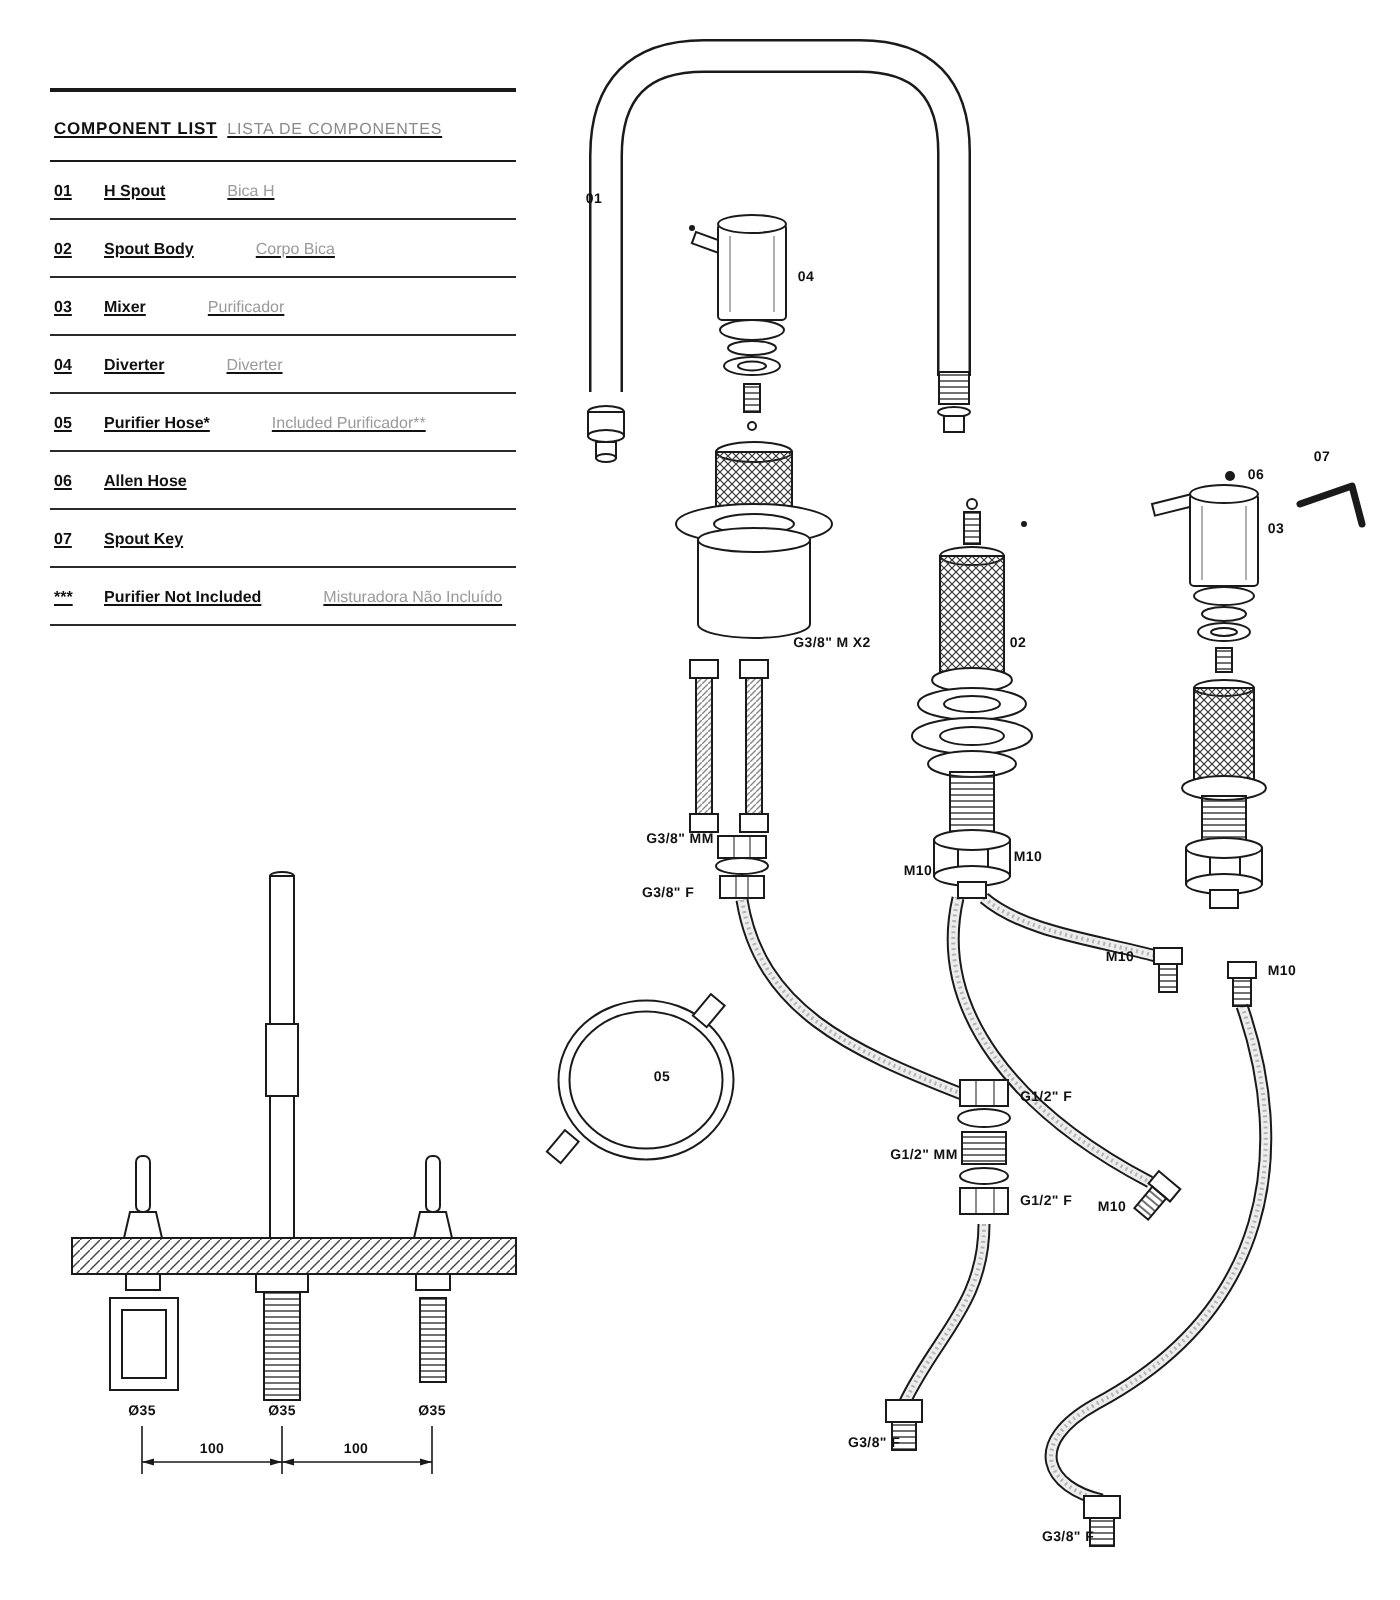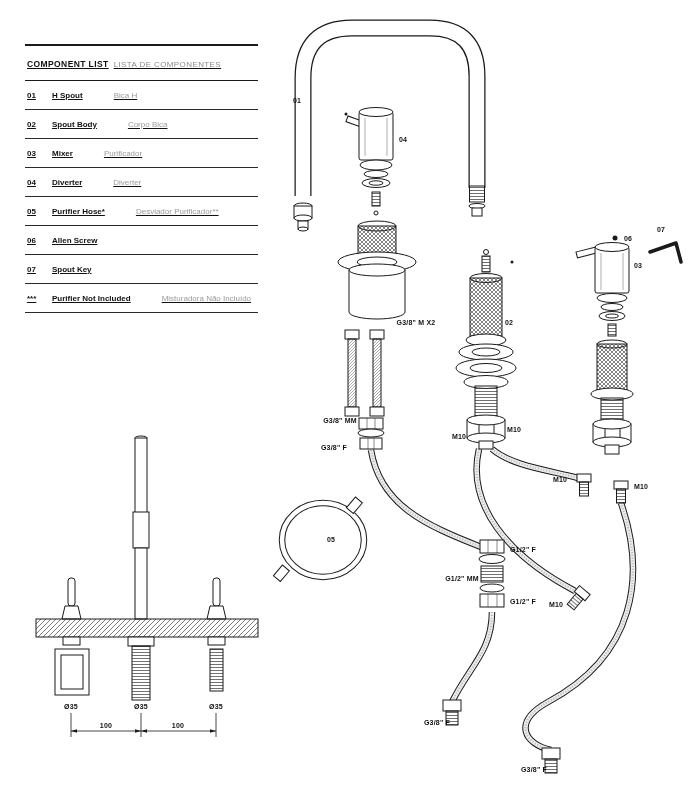--- a/index.html
+++ b/index.html
@@ -57,25 +57,25 @@
       <span class="pt">Purificador</span>
     </div>
     <div class="comp-row">
       <span class="num">04</span>
       <span class="en">Diverter</span>
       <span class="pt">Diverter</span>
     </div>
     <div class="comp-row">
       <span class="num">05</span>
       <span class="en">Purifier Hose*</span>
-      <span class="pt">Desviador Purificador**</span>
+      <span class="pt">Included Purificador**</span>
     </div>
     <div class="comp-row">
       <span class="num">06</span>
-      <span class="en">Allen Screw</span>
+      <span class="en">Allen Hose</span>
       <span class="pt"></span>
     </div>
     <div class="comp-row">
       <span class="num">07</span>
       <span class="en">Spout Key</span>
       <span class="pt"></span>
     </div>
     <div class="comp-row">
       <span class="num">***</span>
       <span class="en">Purifier Not Included</span>

